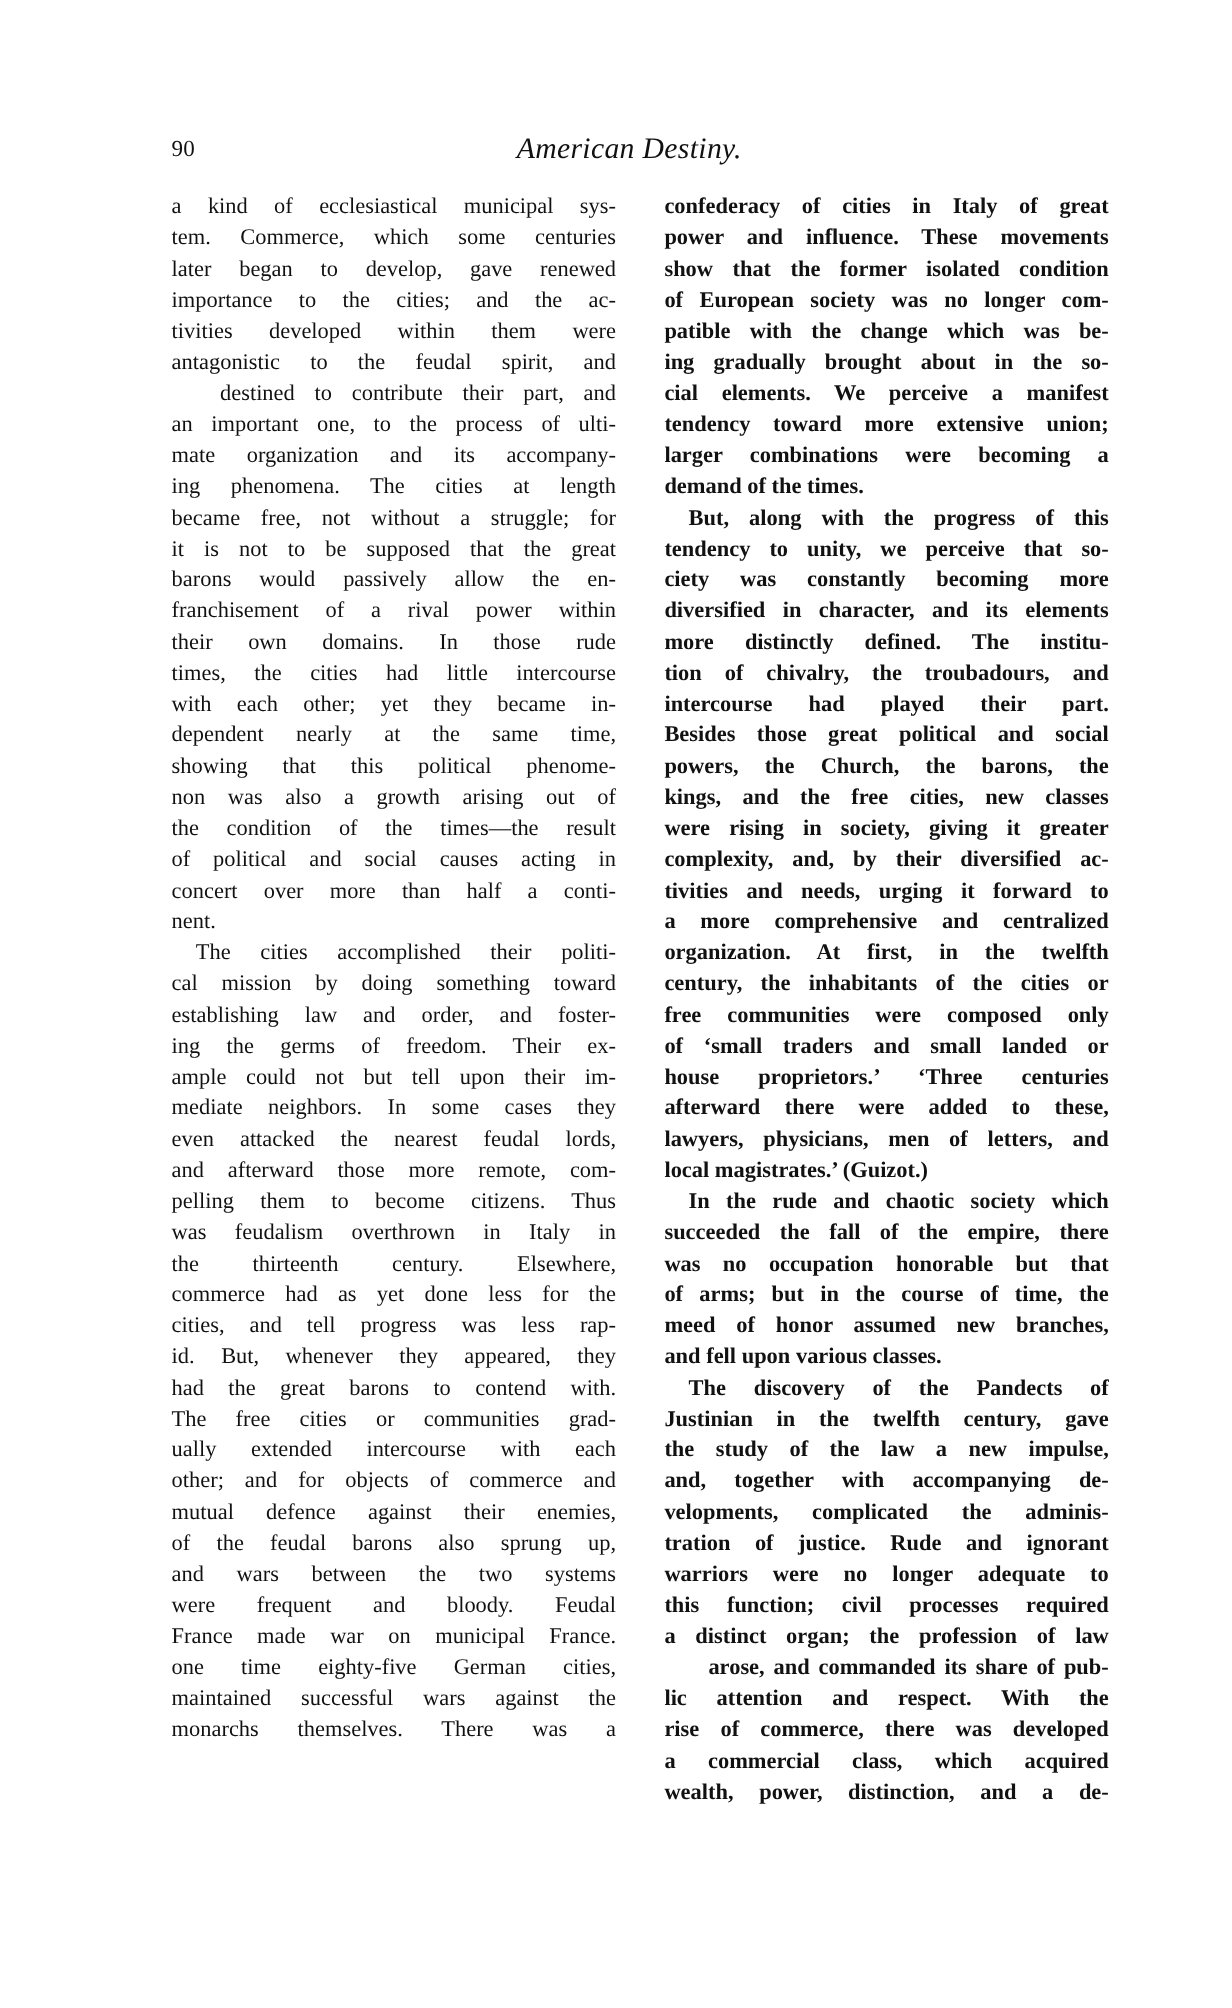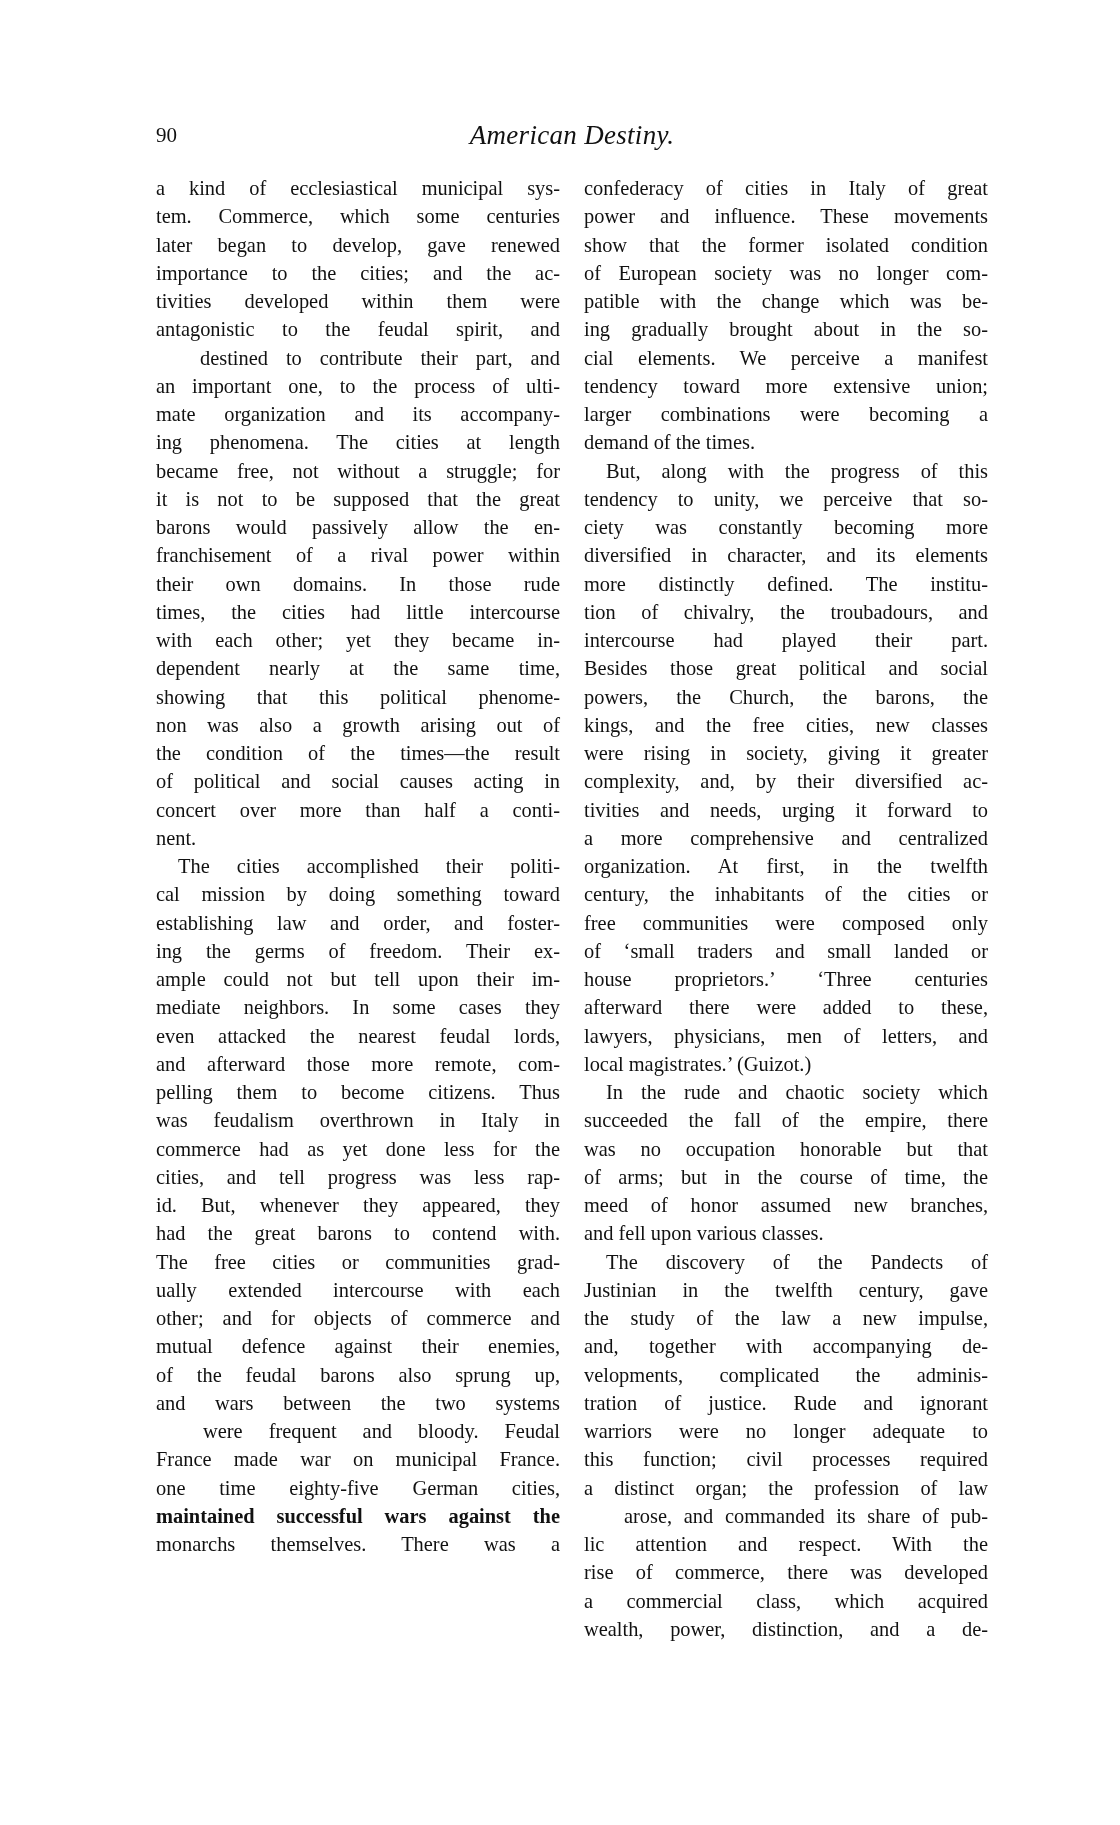--- a/index.html
+++ b/index.html
@@ -5,21 +5,21 @@
   html, body { margin: 0; padding: 0; background: #ffffff; }
   body { width: 1120px; height: 1825px; position: relative; overflow: hidden;
          font-family: "Liberation Serif", "DejaVu Serif", serif; color: #111; }
   .page { position: absolute; left: 0; top: 0; width: 1120px; height: 1825px; }
   .running-head { position: absolute; top: 118px; left: 156px; width: 832px; height: 34px; }
   .page-number { position: absolute; left: 0; top: 0; font-size: 21px; line-height: 34px; }
   .running-title { position: absolute; left: 0; right: 0; top: 0; text-align: center;
                    font-style: italic; font-size: 27px; line-height: 34px; letter-spacing: 0.3px; }
   .column { position: absolute; top: 174px; width: 404px; }
   .col-left { left: 156px; }
-  .col-right { left: 584px; }
+  .col-right { left: 604px; font-weight: bold; }
   .line { display: block; height: 28.25px; line-height: 28.25px; font-size: 20.4px;
           text-align: justify; text-align-last: justify; white-space: nowrap; overflow: visible; }
   .line.last { text-align-last: left; }
   .line.indent { padding-left: 22px; }
 </style>
 </head>
 <body>
 
 <div class="page">
   <div class="running-head">
@@ -58,34 +58,35 @@
         <span class="line indent" style="white-space: normal;">The cities accomplished their politi-</span>
         <span class="line" style="white-space: normal;">cal mission by doing something toward</span>
         <span class="line" style="white-space: normal;">establishing law and order, and foster-</span>
         <span class="line" style="white-space: normal;">ing the germs of freedom. Their ex-</span>
         <span class="line" style="white-space: normal;">ample could not but tell upon their im-</span>
         <span class="line" style="white-space: normal;">mediate neighbors. In some cases they</span>
         <span class="line" style="white-space: normal;">even attacked the nearest feudal lords,</span>
         <span class="line" style="white-space: normal;">and afterward those more remote, com-</span>
         <span class="line" style="white-space: normal;">pelling them to become citizens. Thus</span>
         <span class="line" style="white-space: normal;">was feudalism overthrown in Italy in</span>
+        <span class="line" style="white-space: normal;">the thirteenth century. Elsewhere,</span>
         <span class="line" style="white-space: normal;">commerce had as yet done less for the</span>
         <span class="line" style="white-space: normal;">cities, and tell progress was less rap-</span>
         <span class="line" style="white-space: normal;">id. But, whenever they appeared, they</span>
         <span class="line" style="white-space: normal;">had the great barons to contend with.</span>
         <span class="line" style="white-space: normal;">The free cities or communities grad-</span>
         <span class="line" style="white-space: normal;">ually extended intercourse with each</span>
         <span class="line" style="white-space: normal;">other; and for objects of commerce and</span>
         <span class="line" style="white-space: normal;">mutual defence against their enemies,</span>
         <span class="line" style="white-space: normal;">of the feudal barons also sprung up,</span>
         <span class="line" style="white-space: normal;">and wars between the two systems</span>
-        <span class="line" style="white-space: normal; margin-left: 47px;">were frequent and bloody. Feudal</span>
+        <span class="line" style="white-space: normal;">were frequent and bloody. Feudal</span>
         <span class="line" style="white-space: normal;">France made war on municipal France.</span>
         <span class="line" style="white-space: normal;">one time eighty-five German cities,</span>
-        <span class="line" style="white-space: normal; font-weight: bold;">maintained successful wars against the</span>
+        <span class="line" style="white-space: normal;">maintained successful wars against the</span>
         <span class="line" style="white-space: normal;">monarchs themselves. There was a</span>
       </div>
     </div>
   <div class="column col-right">
       <div>
         <span class="line" style="white-space: normal;">confederacy of cities in Italy of great</span>
         <span class="line" style="white-space: normal;">power and influence. These movements</span>
         <span class="line" style="white-space: normal;">show that the former isolated condition</span>
         <span class="line" style="white-space: normal;">of European society was no longer com-</span>
         <span class="line" style="white-space: normal;">patible with the change which was be-</span>

